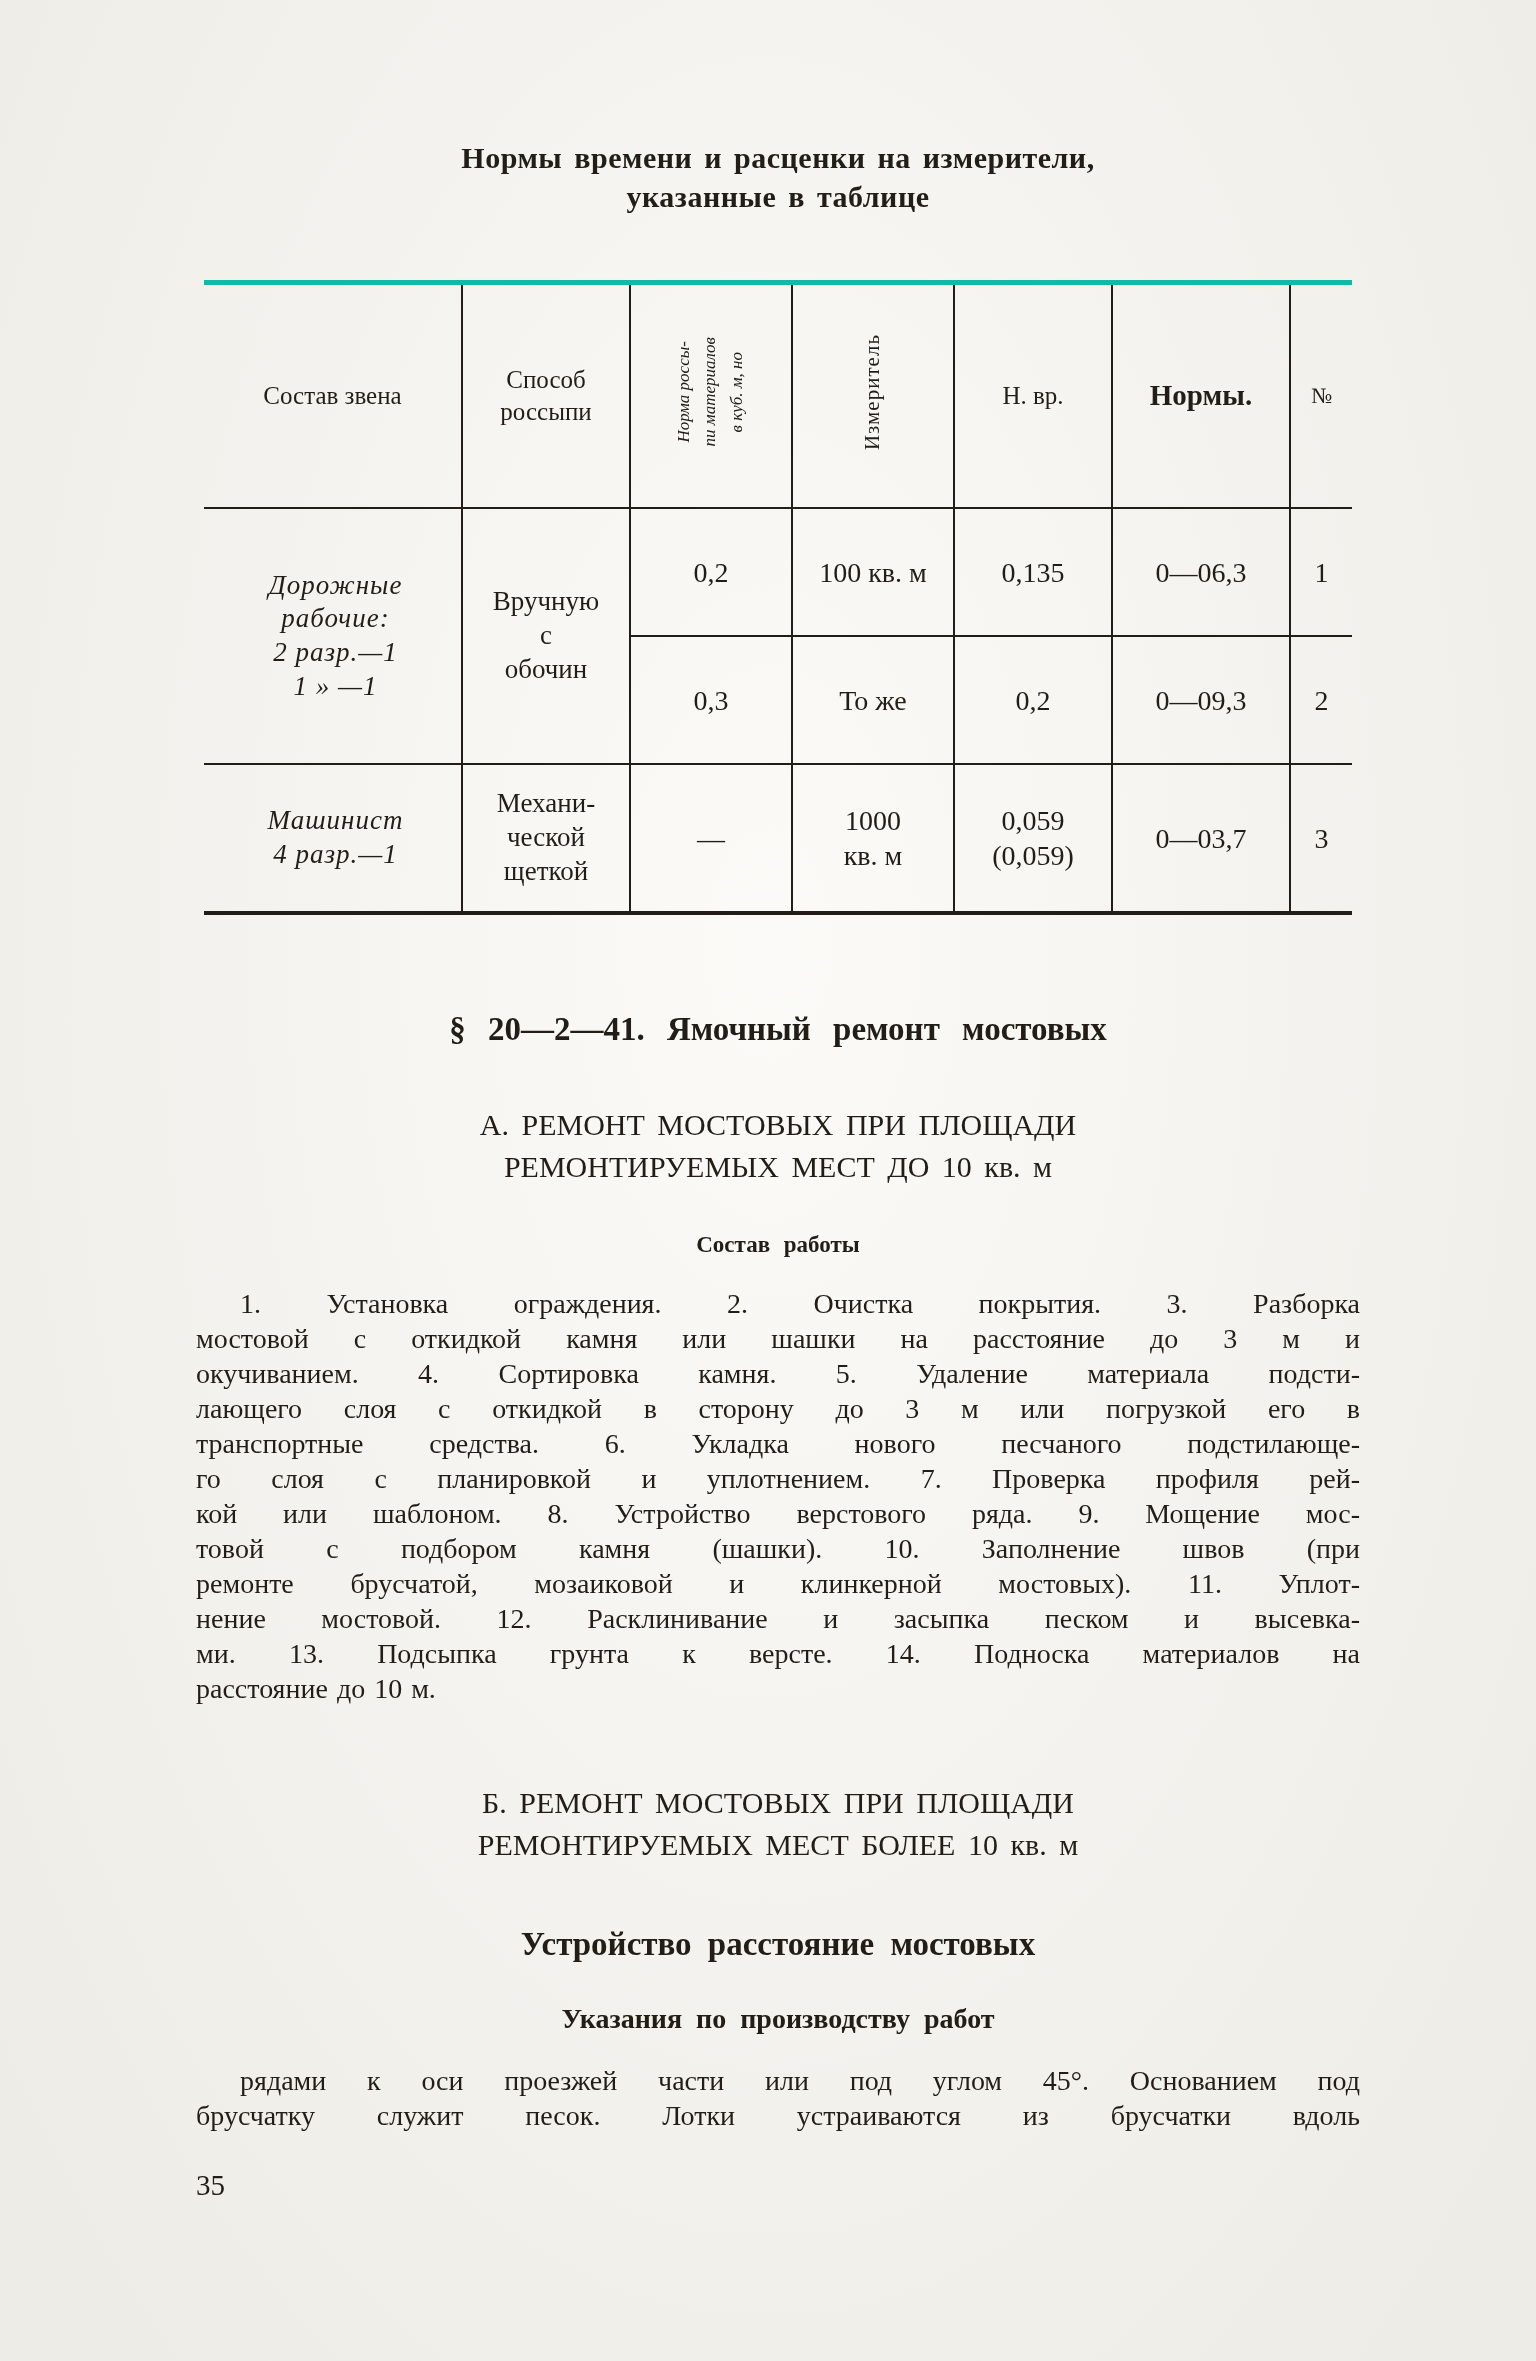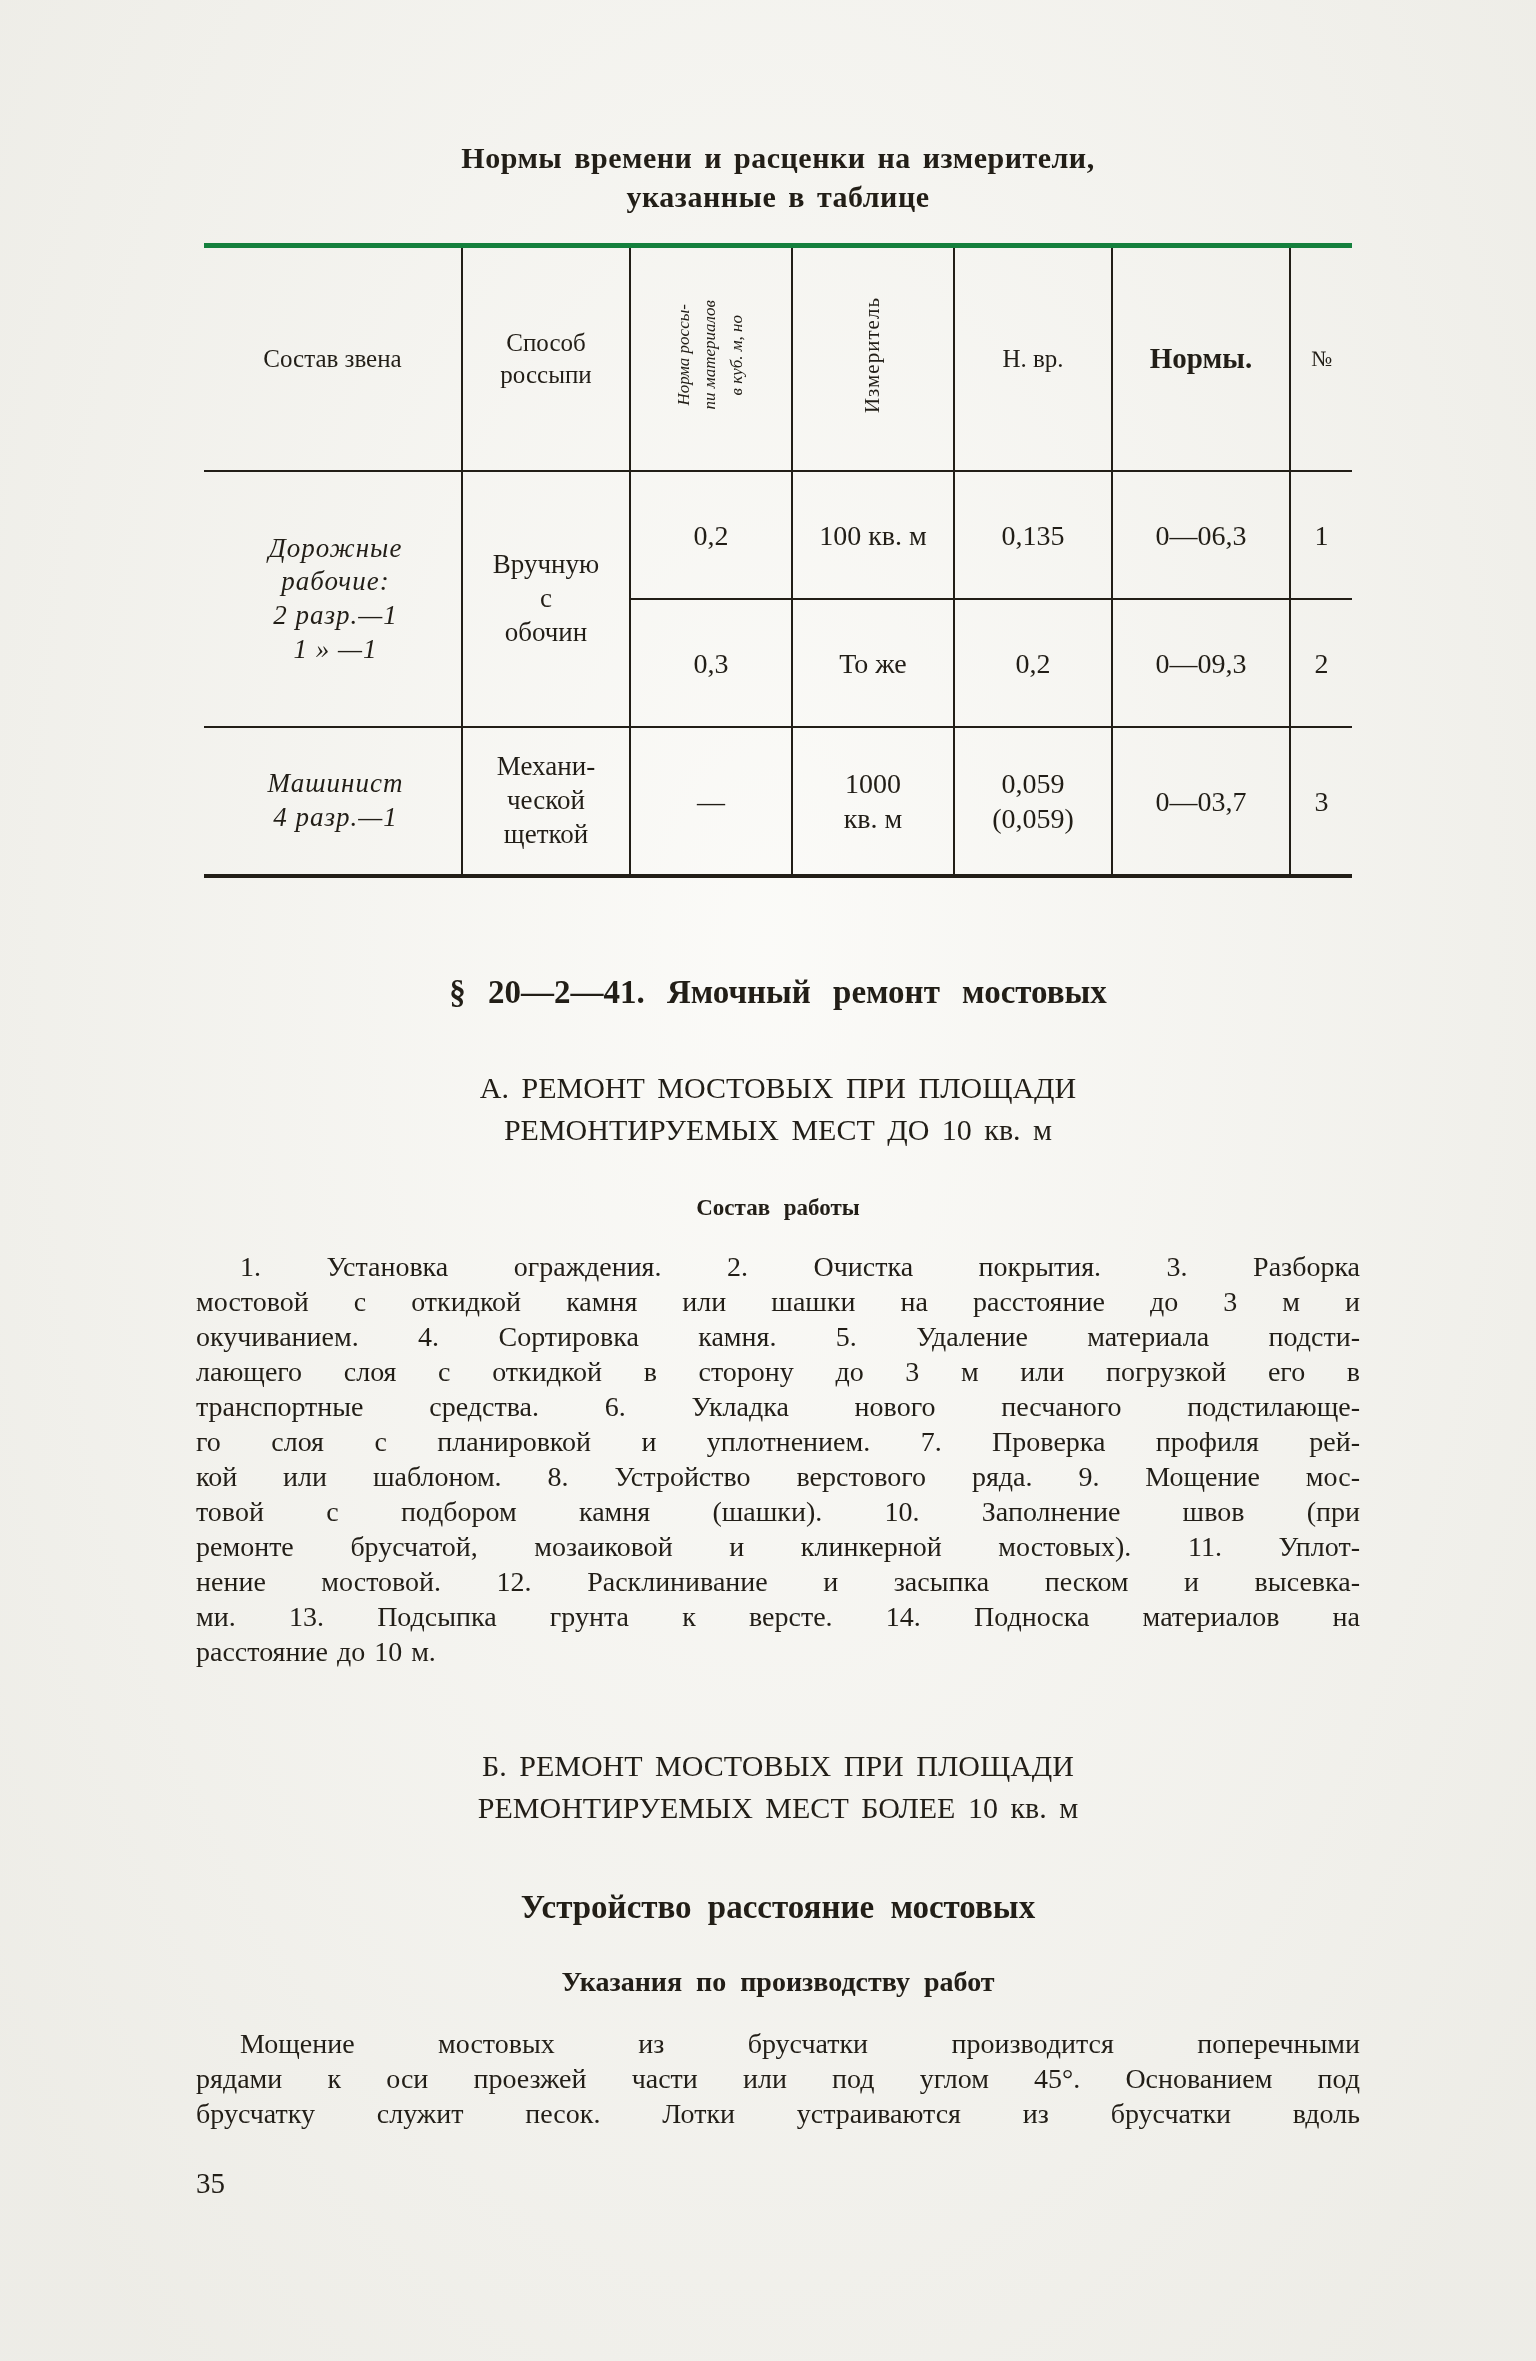--- a/index.html
+++ b/index.html
@@ -26,22 +26,22 @@
     text-align: center;
     line-height: 1.3;
     white-space: pre-line;
     letter-spacing: 0.5px;
     word-spacing: 4px;
   }
   table {
     border-collapse: collapse;
     table-layout: fixed;
     width: 1148px;
-    margin: 27px auto 0;
-    border-top: 5px solid #15803d;
+    margin: 64px auto 0;
+    border-top: 5px solid #14b8a6;
     border-bottom: 4px solid #221e17;
   }
   th, td {
     border-left: 2px solid #221e17;
     vertical-align: middle;
     text-align: center;
     padding: 4px 6px;
     white-space: pre-line;
     overflow: hidden;
   }
@@ -219,20 +219,19 @@
     </div>
 
   <div class="sub-caps mt-lg">Б. РЕМОНТ МОСТОВЫХ ПРИ ПЛОЩАДИ
 РЕМОНТИРУЕМЫХ МЕСТ БОЛЕЕ 10 кв. м</div>
 
   <div class="heading2">Устройство расстояние мостовых</div>
 
   <div class="sub-instr">Указания по производству работ</div>
 
   <div class="para">
-      <div class="tline">Мощение мостовых из брусчатки производится поперечными</div>
       <div class="tline">рядами к оси проезжей части или под углом 45°. Основанием под</div>
       <div class="tline">брусчатку служит песок. Лотки устраиваются из брусчатки вдоль</div>
     </div>
 
   <div class="page-num">35</div>
 
 </div>
 
 </body></html>

